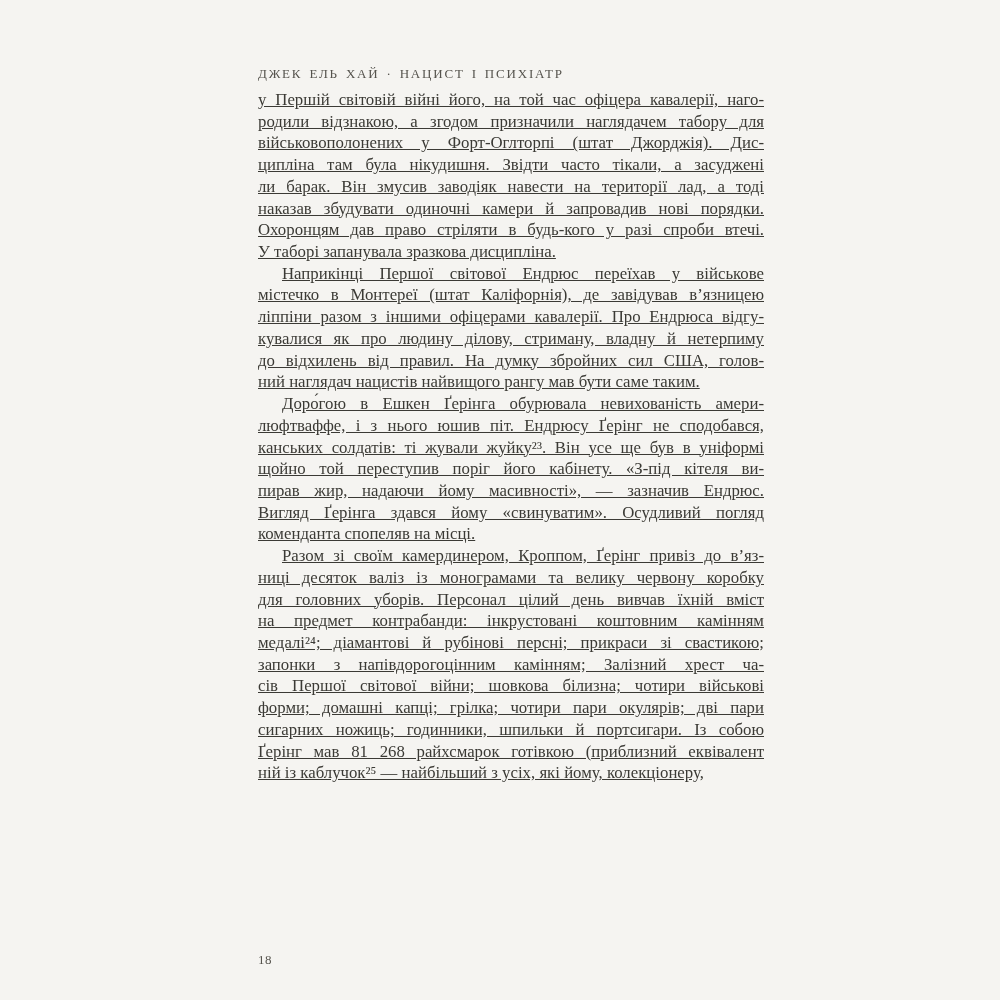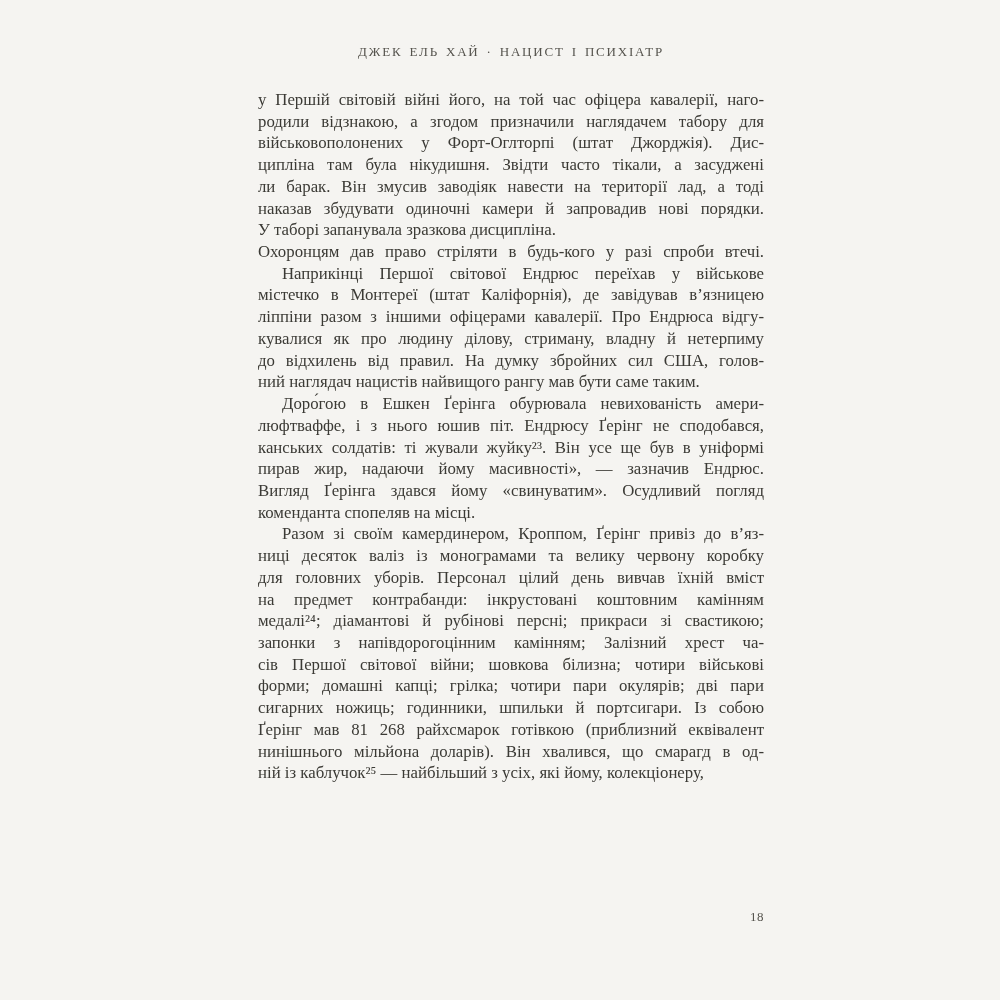--- a/index.html
+++ b/index.html
@@ -14,24 +14,23 @@
   }
   .book-page {
     position: relative;
     width: 1000px;
     height: 1000px;
     background: var(--page-bg, #f5f4f1);
     overflow: hidden;
   }
   .running-header {
     position: absolute;
-    top: 44px;
+    top: 66px;
     left: 258px;
     width: 506px;
-    text-align: center;
     font-size: 13px;
     letter-spacing: 1.8px;
     word-spacing: 2px;
     color: var(--muted, #55534d);
   }
   .text-column {
     position: absolute;
     top: 89px;
     left: 258px;
     width: 506px;
@@ -39,37 +38,38 @@
     line-height: 21.72px;
     color: var(--ink, #3b3a35);
   }
   .para {
     margin: 0;
   }
   .line {
     height: 21.72px;
     overflow: hidden;
     text-align: justify;
+    text-decoration: underline;
   }
   
   .line:not(.last)::after {
     content: "";
     display: inline-block;
     width: 100%;
     height: 0;
   }
   .line.first-indent {
     text-indent: 24px;
   }
   .page-number {
     position: absolute;
-    top: 909px;
+    top: 952px;
     left: 258px;
     width: 506px;
-    text-align: right;
+    text-align: left;
     font-size: 13px;
     letter-spacing: 0.5px;
     color: var(--muted, #55534d);
   }
 </style>
 </head>
 <body>
 
 <div class="book-page">
   <header class="running-header">
@@ -78,49 +78,49 @@
 
   <main class="text-column" id="text-column">
 
   <div class="para">
         <div class="line">у Першій світовій війні його, на той час офіцера кавалерії, наго-</div>
         <div class="line">родили відзнакою, а згодом призначили наглядачем табору для</div>
         <div class="line">військовополонених у Форт-Оглторпі (штат Джорджія). Дис-</div>
         <div class="line">ципліна там була нікудишня. Звідти часто тікали, а засуджені</div>
         <div class="line">ли барак. Він змусив заводіяк навести на території лад, а тоді</div>
         <div class="line">наказав збудувати одиночні камери й запровадив нові порядки.</div>
+        <div class="line">Охоронцям дав право стріляти в будь-кого у разі спроби втечі.</div>
         <div class="line last">У таборі запанувала зразкова дисципліна.</div>
-        <div class="line">Охоронцям дав право стріляти в будь-кого у разі спроби втечі.</div>
       </div>
       <div class="para">
         <div class="line first-indent">Наприкінці Першої світової Ендрюс переїхав у військове</div>
         <div class="line">містечко в Монтереї (штат Каліфорнія), де завідував в’язницею</div>
         <div class="line">ліппіни разом з іншими офіцерами кавалерії. Про Ендрюса відгу-</div>
         <div class="line">кувалися як про людину ділову, стриману, владну й нетерпиму</div>
         <div class="line">до відхилень від правил. На думку збройних сил США, голов-</div>
         <div class="line last">ний наглядач нацистів найвищого рангу мав бути саме таким.</div>
       </div>
       <div class="para">
         <div class="line first-indent">Доро́гою в Ешкен Ґерінга обурювала невихованість амери-</div>
         <div class="line">люфтваффе, і з нього юшив піт. Ендрюсу Ґерінг не сподобався,</div>
         <div class="line">канських солдатів: ті жували жуйку²³. Він усе ще був в уніформі</div>
+        <div class="line">щойно той переступив поріг його кабінету. «З-під кітеля ви-</div>
         <div class="line">пирав жир, надаючи йому масивності», — зазначив Ендрюс.</div>
         <div class="line">Вигляд Ґерінга здався йому «свинуватим». Осудливий погляд</div>
         <div class="line last">коменданта спопеляв на місці.</div>
       </div>
       <div class="para">
         <div class="line first-indent">Разом зі своїм камердинером, Кроппом, Ґерінг привіз до в’яз-</div>
         <div class="line">ниці десяток валіз із монограмами та велику червону коробку</div>
         <div class="line">для головних уборів. Персонал цілий день вивчав їхній вміст</div>
         <div class="line">на предмет контрабанди: інкрустовані коштовним камінням</div>
         <div class="line">медалі²⁴; діамантові й рубінові персні; прикраси зі свастикою;</div>
         <div class="line">запонки з напівдорогоцінним камінням; Залізний хрест ча-</div>
         <div class="line">сів Першої світової війни; шовкова білизна; чотири військові</div>
         <div class="line">форми; домашні капці; грілка; чотири пари окулярів; дві пари</div>
         <div class="line">сигарних ножиць; годинники, шпильки й портсигари. Із собою</div>
         <div class="line">Ґерінг мав 81 268 райхсмарок готівкою (приблизний еквівалент</div>
-        <div class="line">нинішнього мільйона доларів). Він хвалився, що смарагд в од-</div>
         <div class="line last">ній із каблучок²⁵ — найбільший з усіх, які йому, колекціонеру,</div>
       </div>
     </main>
 
   <footer class="page-number">18</footer>
 </div>
 
 </body></html>

